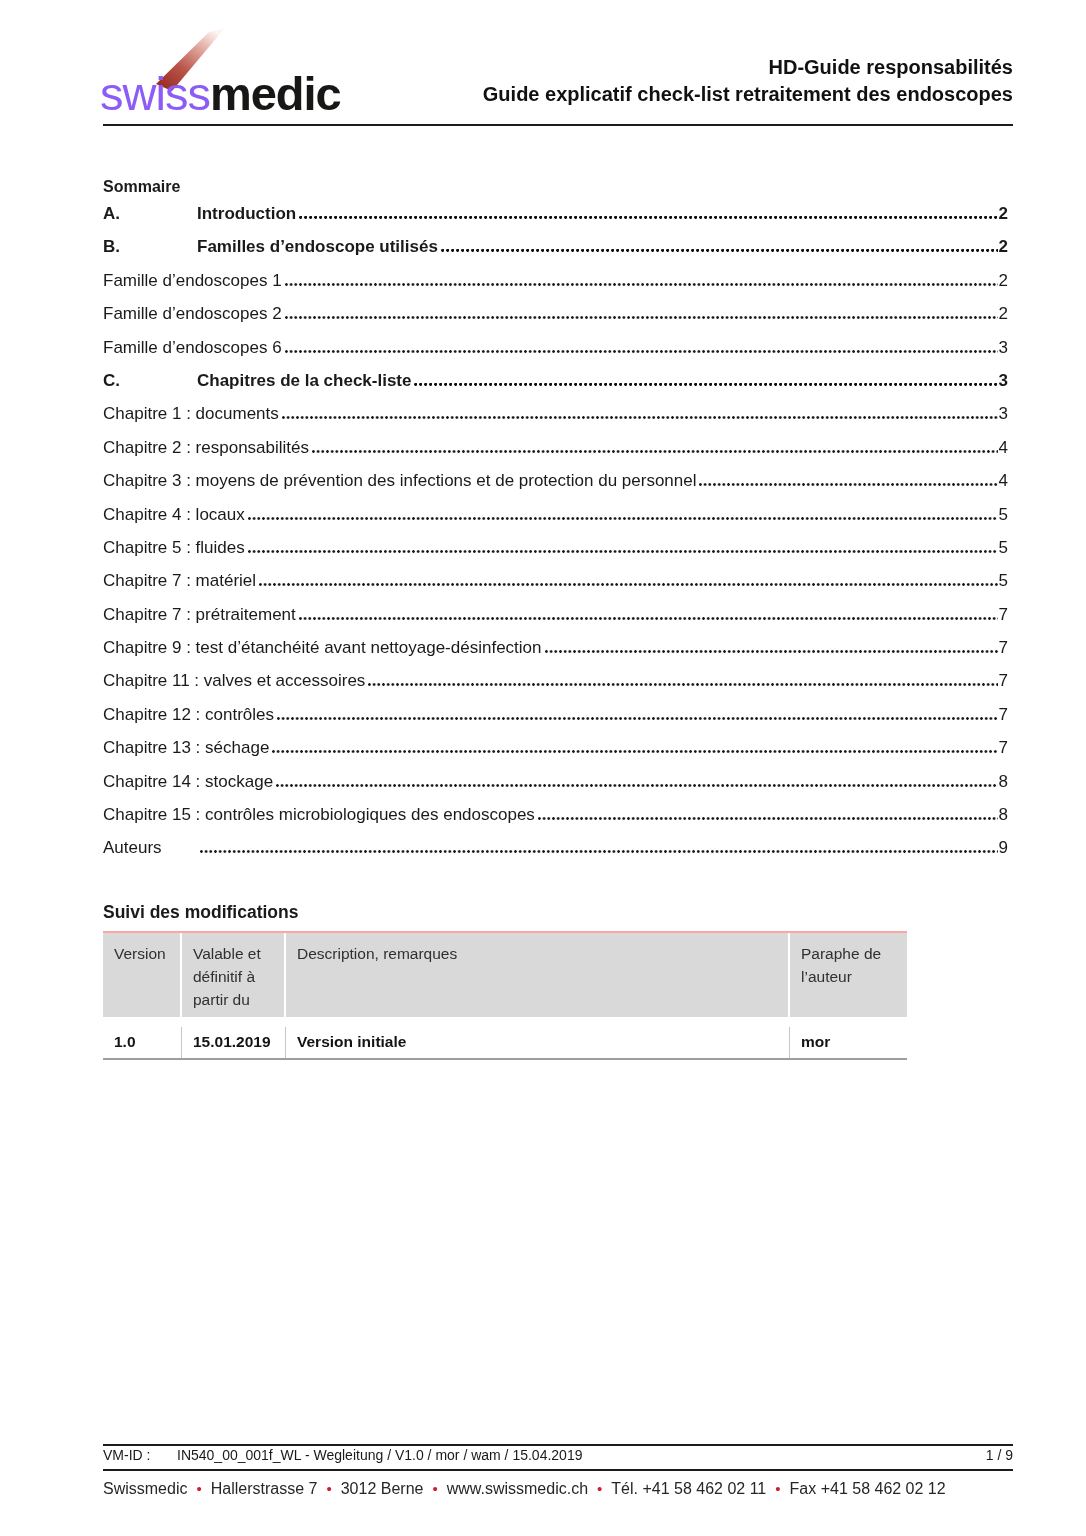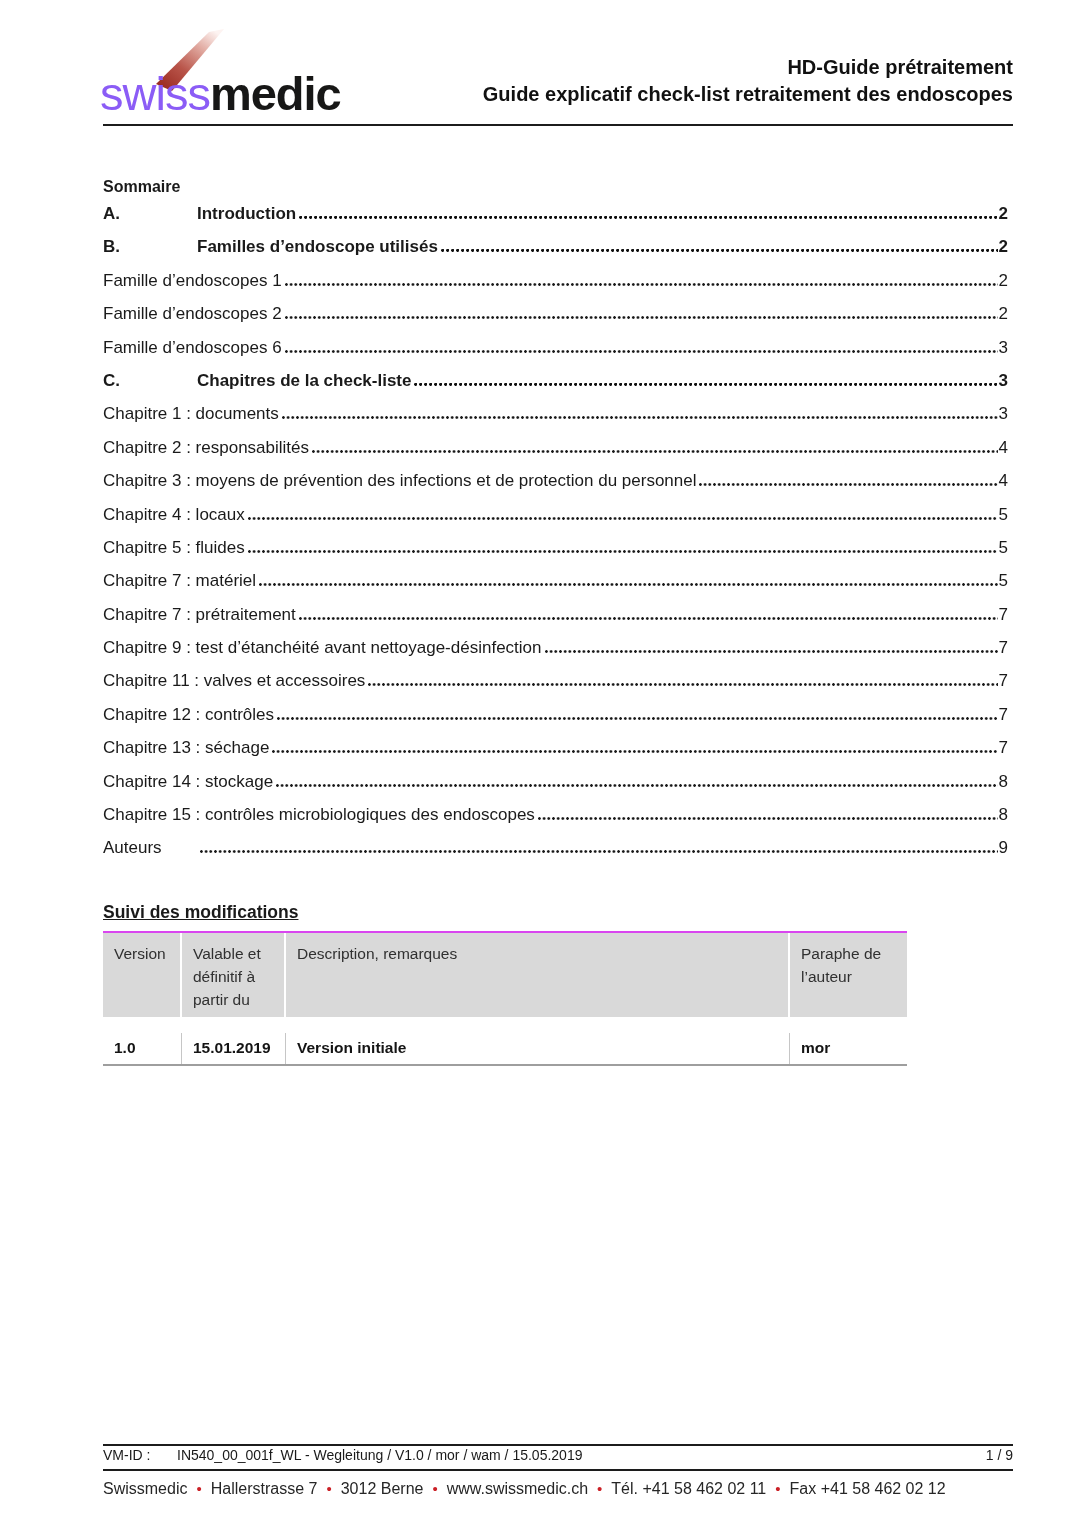--- a/index.html
+++ b/index.html
@@ -32,28 +32,28 @@
   .toc-row.tab .toc-title { min-width:94px; }
   .toc-title { white-space:nowrap; }
   .leader { flex:1 1 auto; min-width:12px; height:3px; margin:0 1px 0 3px;
             background-image:radial-gradient(circle at 1.4px 1.5px,#191919 1.1px,transparent 1.55px);
             background-size:4.7px 3px; background-repeat:repeat-x; background-position:left bottom; }
   .t1 .leader { background-image:radial-gradient(circle at 1.6px 1.6px,#101010 1.35px,transparent 1.8px);
                 background-size:5px 3.4px; height:3.4px; }
   .toc-page { flex:0 0 auto; }
 
   
-  .mods-heading { position:absolute; left:103px; top:902px; font-size:17.5px; font-weight:700;text-decoration:underline; }
-  .mod-table { position:absolute; left:103px; top:931px; width:804px; border-top:2px solid #d946ef; }
+  .mods-heading { position:absolute; left:103px; top:902px; font-size:17.5px; font-weight:700; }
+  .mod-table { position:absolute; left:103px; top:931px; width:804px; border-top:2px solid #fca5a5; }
   .mt-head, .mt-row { display:grid; grid-template-columns:79px 104px 504px 117px; }
   .mt-hcell { background:#d9d9d9; min-height:76px; box-sizing:border-box;
               padding:9px 10px 6px 11px; font-size:15.5px; line-height:23px; color:#303030;
               border-right:2.5px solid #ffffff; }
   .mt-hcell:last-child { border-right:none; }
-  .mt-row { border-bottom:2px solid #9e9e9e; margin-top:16px; }
+  .mt-row { border-bottom:2px solid #9e9e9e; margin-top:10px; }
   .mt-cell { box-sizing:border-box; padding:6px 10px 7px 11px; font-size:15.5px;
              font-weight:700; color:#141414; border-right:1px solid #c6c6c6; }
   .mt-cell:last-child { border-right:none; }
 
   
   .ft-rule1 { position:absolute; left:103px; top:1444px; width:910px; height:2px; background:#1c1c1c; }
   .ft-rule2 { position:absolute; left:103px; top:1469px; width:910px; height:2px; background:#1c1c1c; }
   .ft-vm { position:absolute; left:103px; top:1447px; width:910px; height:21px;
            display:flex; font-size:14px; color:#1a1a1a; }
   .ft-vm-label { flex:0 0 74px; }
@@ -75,21 +75,21 @@
         <stop offset="0.72" stop-color="#e2aca3"></stop>
         <stop offset="1" stop-color="#fdf3f1"></stop>
       </linearGradient>
     </defs>
     <polygon points="4,57 57,5 72,2 20,64" fill="url(#slashGrad)"></polygon>
   </svg>
   <div class="logo">
     <span class="sw">swiss</span><span class="md">medic</span>
   </div>
   <div class="hdr-titles">
-    <div>HD-Guide prétraitement</div>
+    <div>HD-Guide responsabilités</div>
     <div>Guide explicatif check-list retraitement des endoscopes</div>
   </div>
   <div class="hdr-rule"></div>
 
   <div class="toc">
     <div class="toc-heading">Sommaire</div>
 
     <div class="toc-row t1">
       <span class="toc-label">A.</span>
       <span class="toc-title">Introduction</span>
@@ -207,21 +207,21 @@
       <div class="mt-cell">1.0</div>
       <div class="mt-cell">15.01.2019</div>
       <div class="mt-cell">Version initiale</div>
       <div class="mt-cell">mor</div>
     </div>
   </div>
 
   <div class="ft-rule1"></div>
   <div class="ft-vm">
     <span class="ft-vm-label">VM-ID :</span>
-    <span class="ft-vm-value">IN540_00_001f_WL - Wegleitung / V1.0 / mor / wam / 15.05.2019</span>
+    <span class="ft-vm-value">IN540_00_001f_WL - Wegleitung / V1.0 / mor / wam / 15.04.2019</span>
     <span class="ft-vm-spacer"></span>
     <span class="ft-page">1 / 9</span>
   </div>
   <div class="ft-rule2"></div>
   <div class="ft-address">
     <span>Swissmedic</span><span class="ft-bullet">•</span><span>Hallerstrasse 7</span><span class="ft-bullet">•</span><span>3012 Berne</span><span class="ft-bullet">•</span><span>www.swissmedic.ch</span><span class="ft-bullet">•</span><span>Tél. +41 58 462 02 11</span><span class="ft-bullet">•</span><span>Fax +41 58 462 02 12</span>
   </div>
 
 </div>
 

